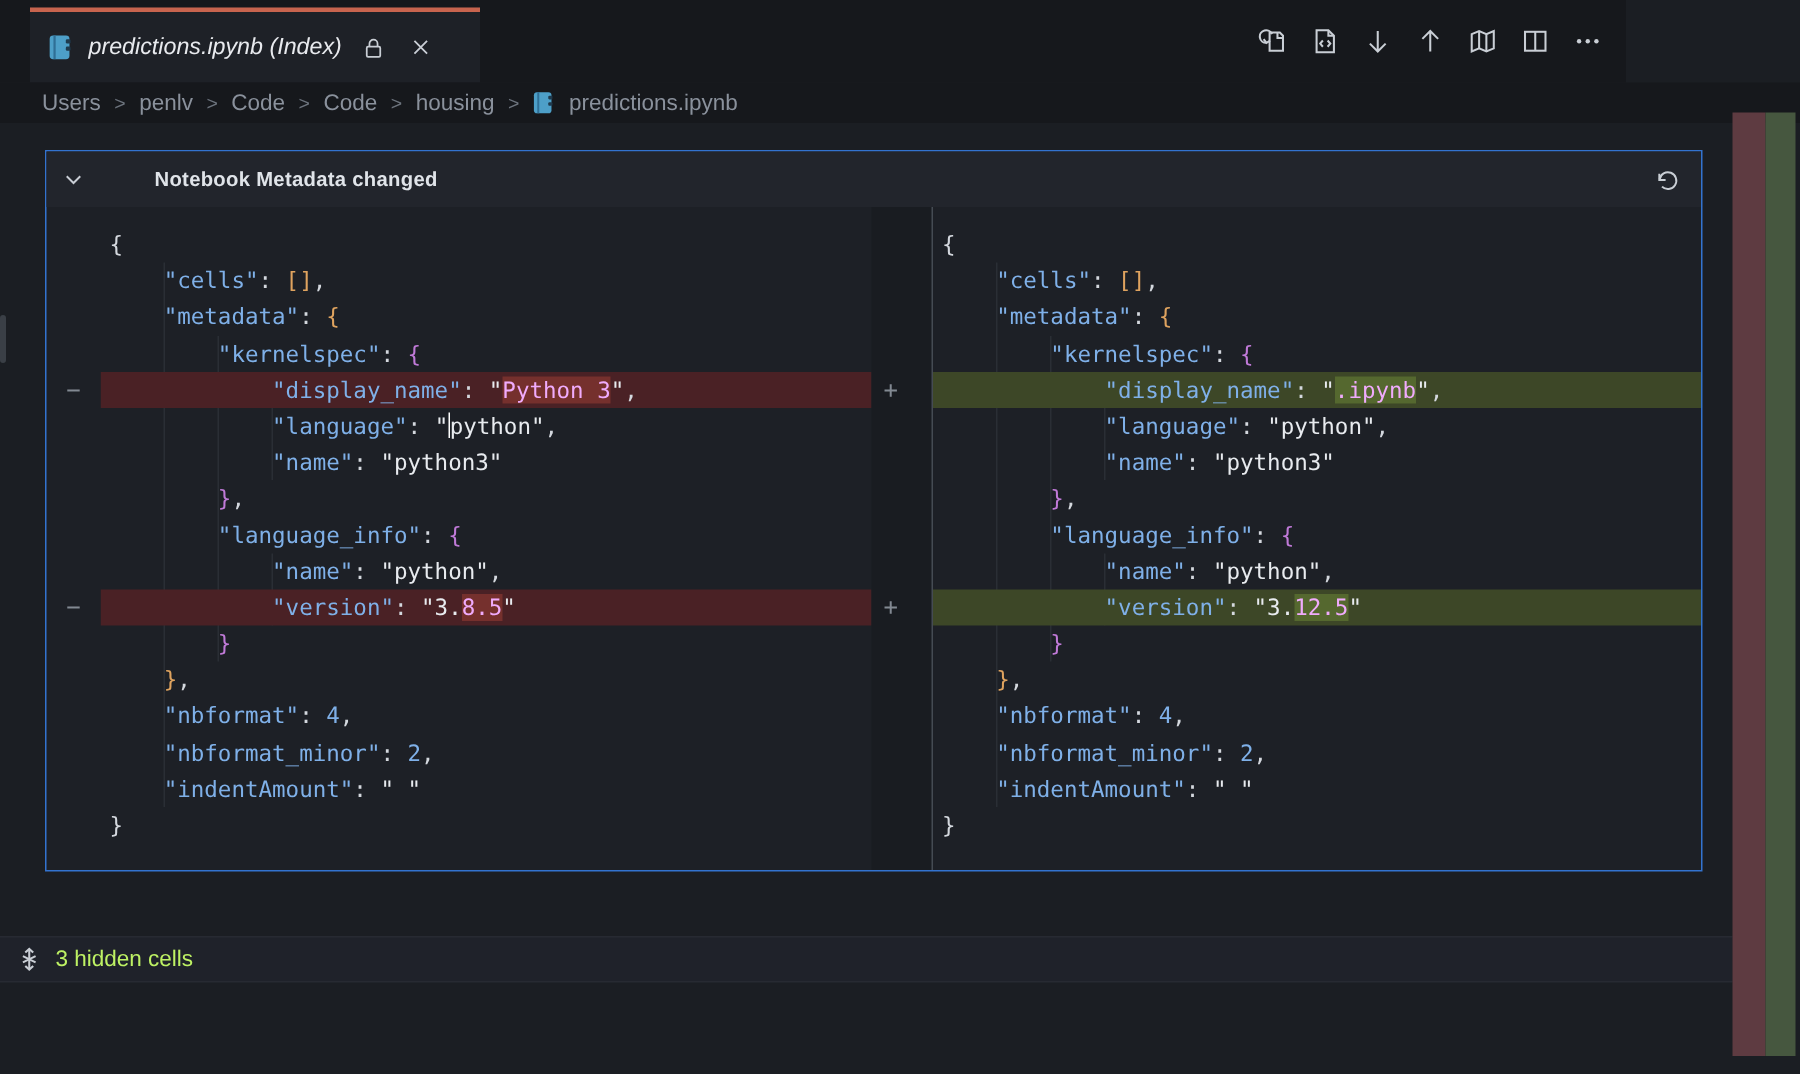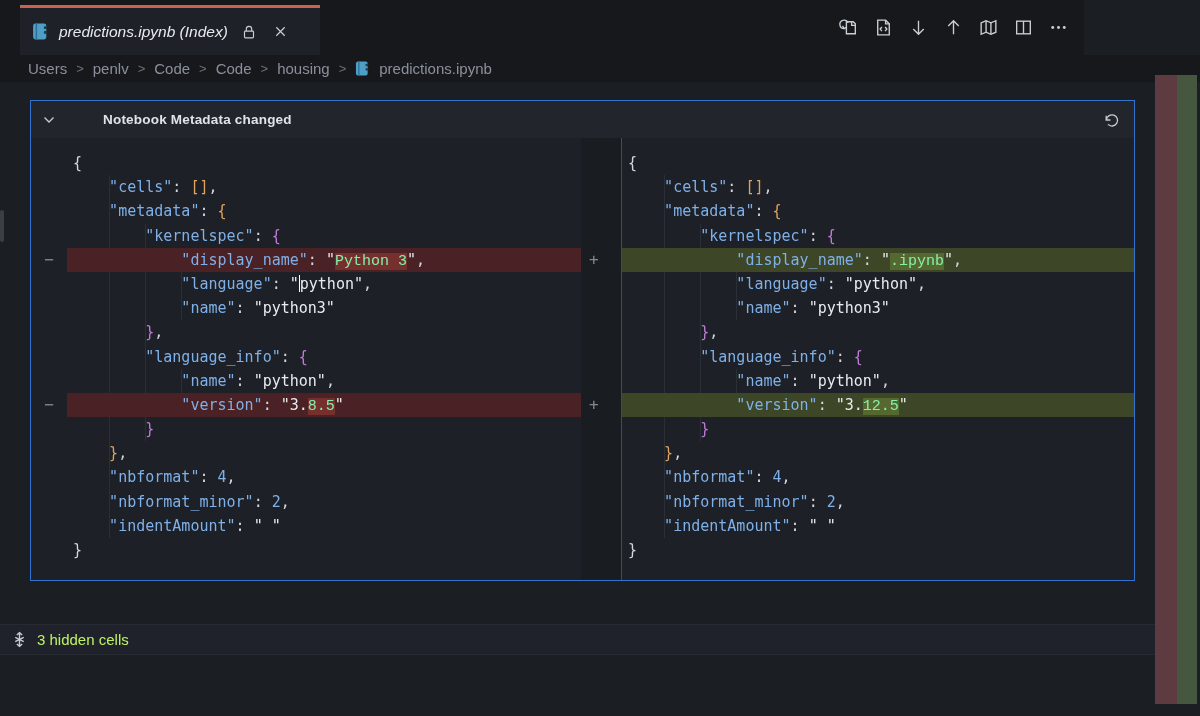--- a/index.html
+++ b/index.html
@@ -58,21 +58,21 @@
     font-family:"DejaVu Sans Mono", monospace; font-size:15px; white-space:pre;
   }
   .cl.del { background:#4a2125; }
   .cl.ins { background:#3d4727; }
   .tk-k { color:#7fb0e8; }
   .tk-w { color:#d4d8de; }
   .tk-s { color:#e8ebef; }
   .tk-g { color:#dfa35f; }
   .tk-m { color:#c07ad8; }
   .tk-n { color:#7fb0e8; }
-  .tk-h { color:#86efac;font-family:Liberation Mono, monospace; }
+  .tk-h { color:#f0abfc; }
   .cl.del .tk-h { background:#75302d; }
   .cl.ins .tk-h { background:#55682f; }
   .tk-c { display:inline-block; width:0; height:17px; border-left:1.6px solid #ffffff; vertical-align:-3px; }
   
   #hiddenrow {
     position:absolute; left:0; top:624px; width:1155px; height:31px;
     background:#1f222a; border-top:1px solid rgba(255,255,255,.04);
     border-bottom:1px solid rgba(255,255,255,.04);
     display:flex; align-items:center; padding-left:10px; gap:8px;
   }

